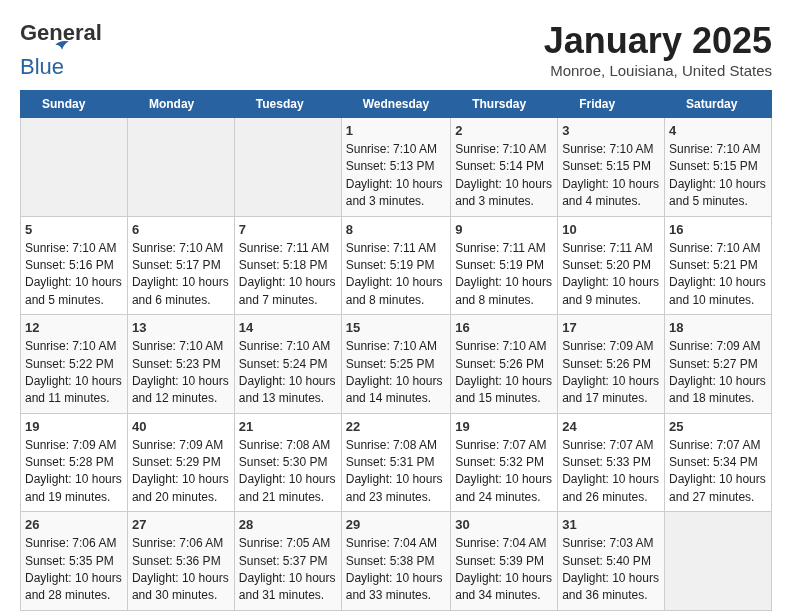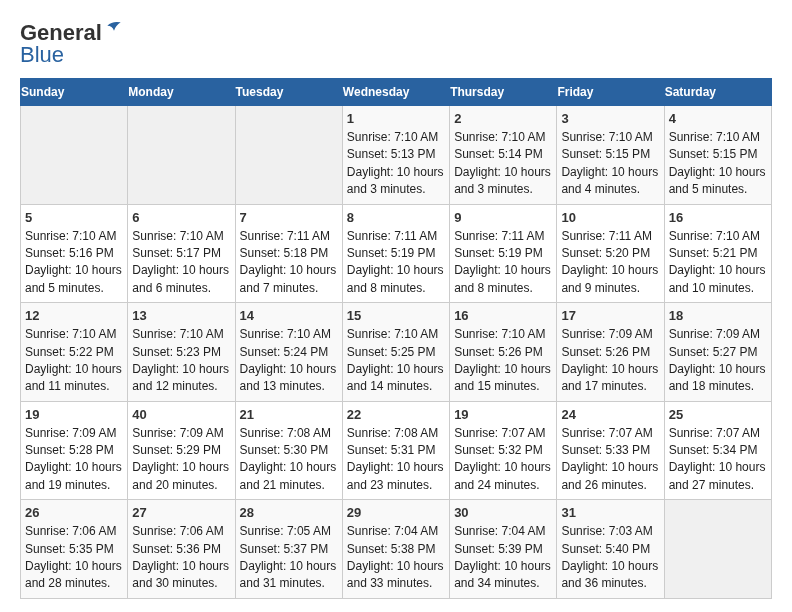--- a/index.html
+++ b/index.html
@@ -36,21 +36,21 @@
       color: #444;
     }
     table {
       width: 100%;
       border-collapse: collapse;
       font-size: 11px;
     }
     thead tr th {
       background-color: #2962a0;
       color: #fff;
-      padding: 6px 0;
+      padding: 6px 21px;
       text-align: left;
       font-size: 12px;
       font-weight: bold;
       border: 1px solid #2962a0;
     }
     tbody tr td {
       border: 1px solid #ccc;
       padding: 5px 4px;
       vertical-align: top;
       min-height: 80px;
@@ -76,28 +76,32 @@
     td.empty {
       background: #f0f0f0 !important;
     }
   </style>
 </head>
 <body>
 
 <div class="header">
   <div class="logo">
     <div>
-      <div style="display:flex; align-items:center;">
+      <div style="display:flex; align-items:center;flex-direction:column;">
         <span class="logo-general" style="font-size:22px; font-weight:bold; color:#333;">General</span>
         <svg width="20" height="20" viewBox="0 0 24 24" style="margin-left:2px; margin-top:-8px;">
           <path d="M4 8 Q10 2 20 4 Q14 8 12 14 Q10 8 4 8Z" fill="#2962a0"></path>
         </svg>
       </div>
       <span class="logo-blue" style="font-size:22px; font-weight:normal; color:#2962a0; display:block; margin-top:-4px;">Blue</span>
     </div>
+  </div>
+  <div class="title-block">
+    <h1>January 2025</h1>
+    <h2>Monroe, Louisiana, United States</h2>
   </div>
 </div>
 
 <table>
   <thead>
     <tr>
     <th>Sunday</th>
         <th>Monday</th>
         <th>Tuesday</th>
         <th>Wednesday</th>

